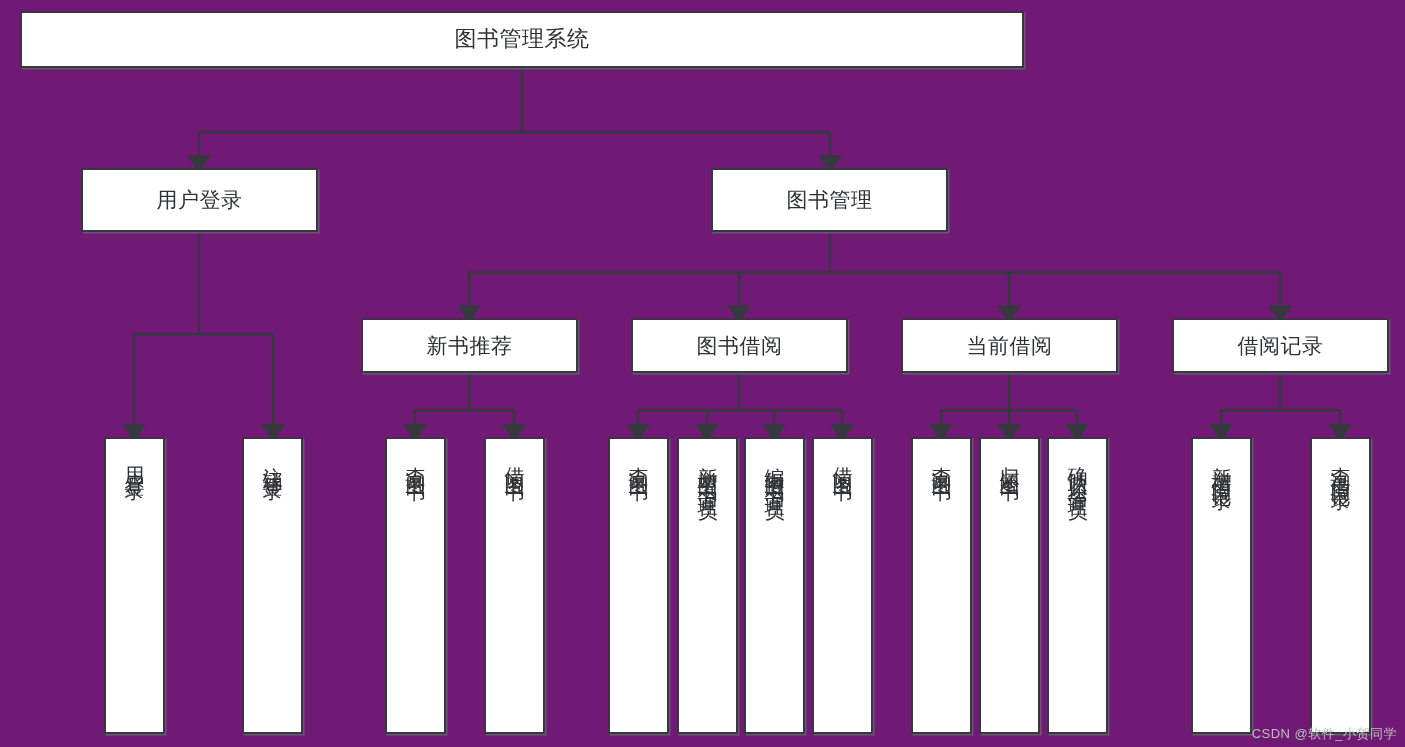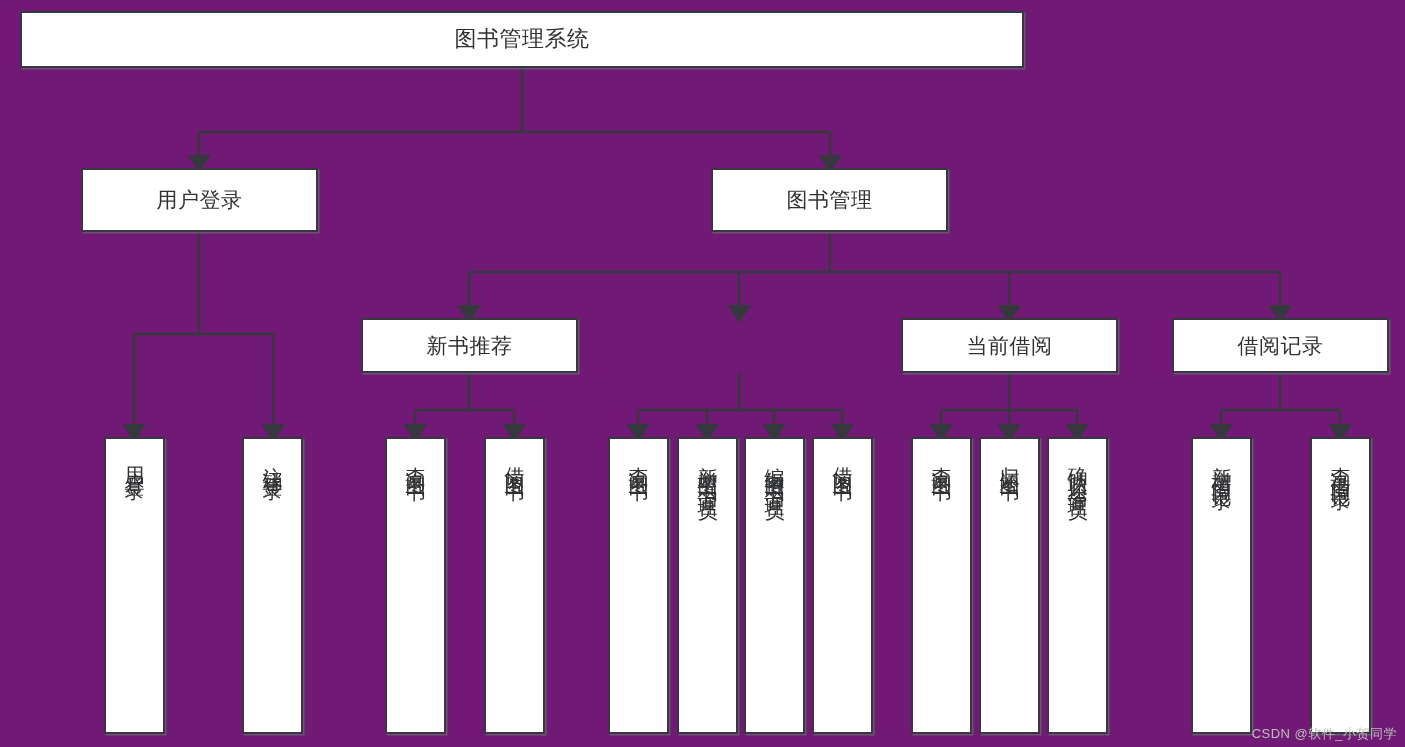--- a/index.html
+++ b/index.html
@@ -81,20 +81,23 @@
   <div class="node h-node" style="left:81px;top:168px;width:237px;height:64px;">
     <span class="lbl">用户登录</span>
   </div>
   <div class="node h-node" style="left:711px;top:168px;width:237px;height:64px;">
     <span class="lbl">图书管理</span>
   </div>
 
   <div class="node h-node" style="left:361px;top:318px;width:217px;height:55px;">
     <span class="lbl">新书推荐</span>
   </div>
+  <div class="node h-node" style="left:631px;top:318px;width:217px;height:55px;">
+    <span class="lbl">图书借阅</span>
+  </div>
   <div class="node h-node" style="left:901px;top:318px;width:217px;height:55px;">
     <span class="lbl">当前借阅</span>
   </div>
   <div class="node h-node" style="left:1172px;top:318px;width:217px;height:55px;text-align:center;">
     <span class="lbl">借阅记录</span>
   </div>
 
   <div class="node v-node" style="left:104px;top:437px;width:61px;height:297px;">
     <span class="lbl">用户登录</span>
   </div>

